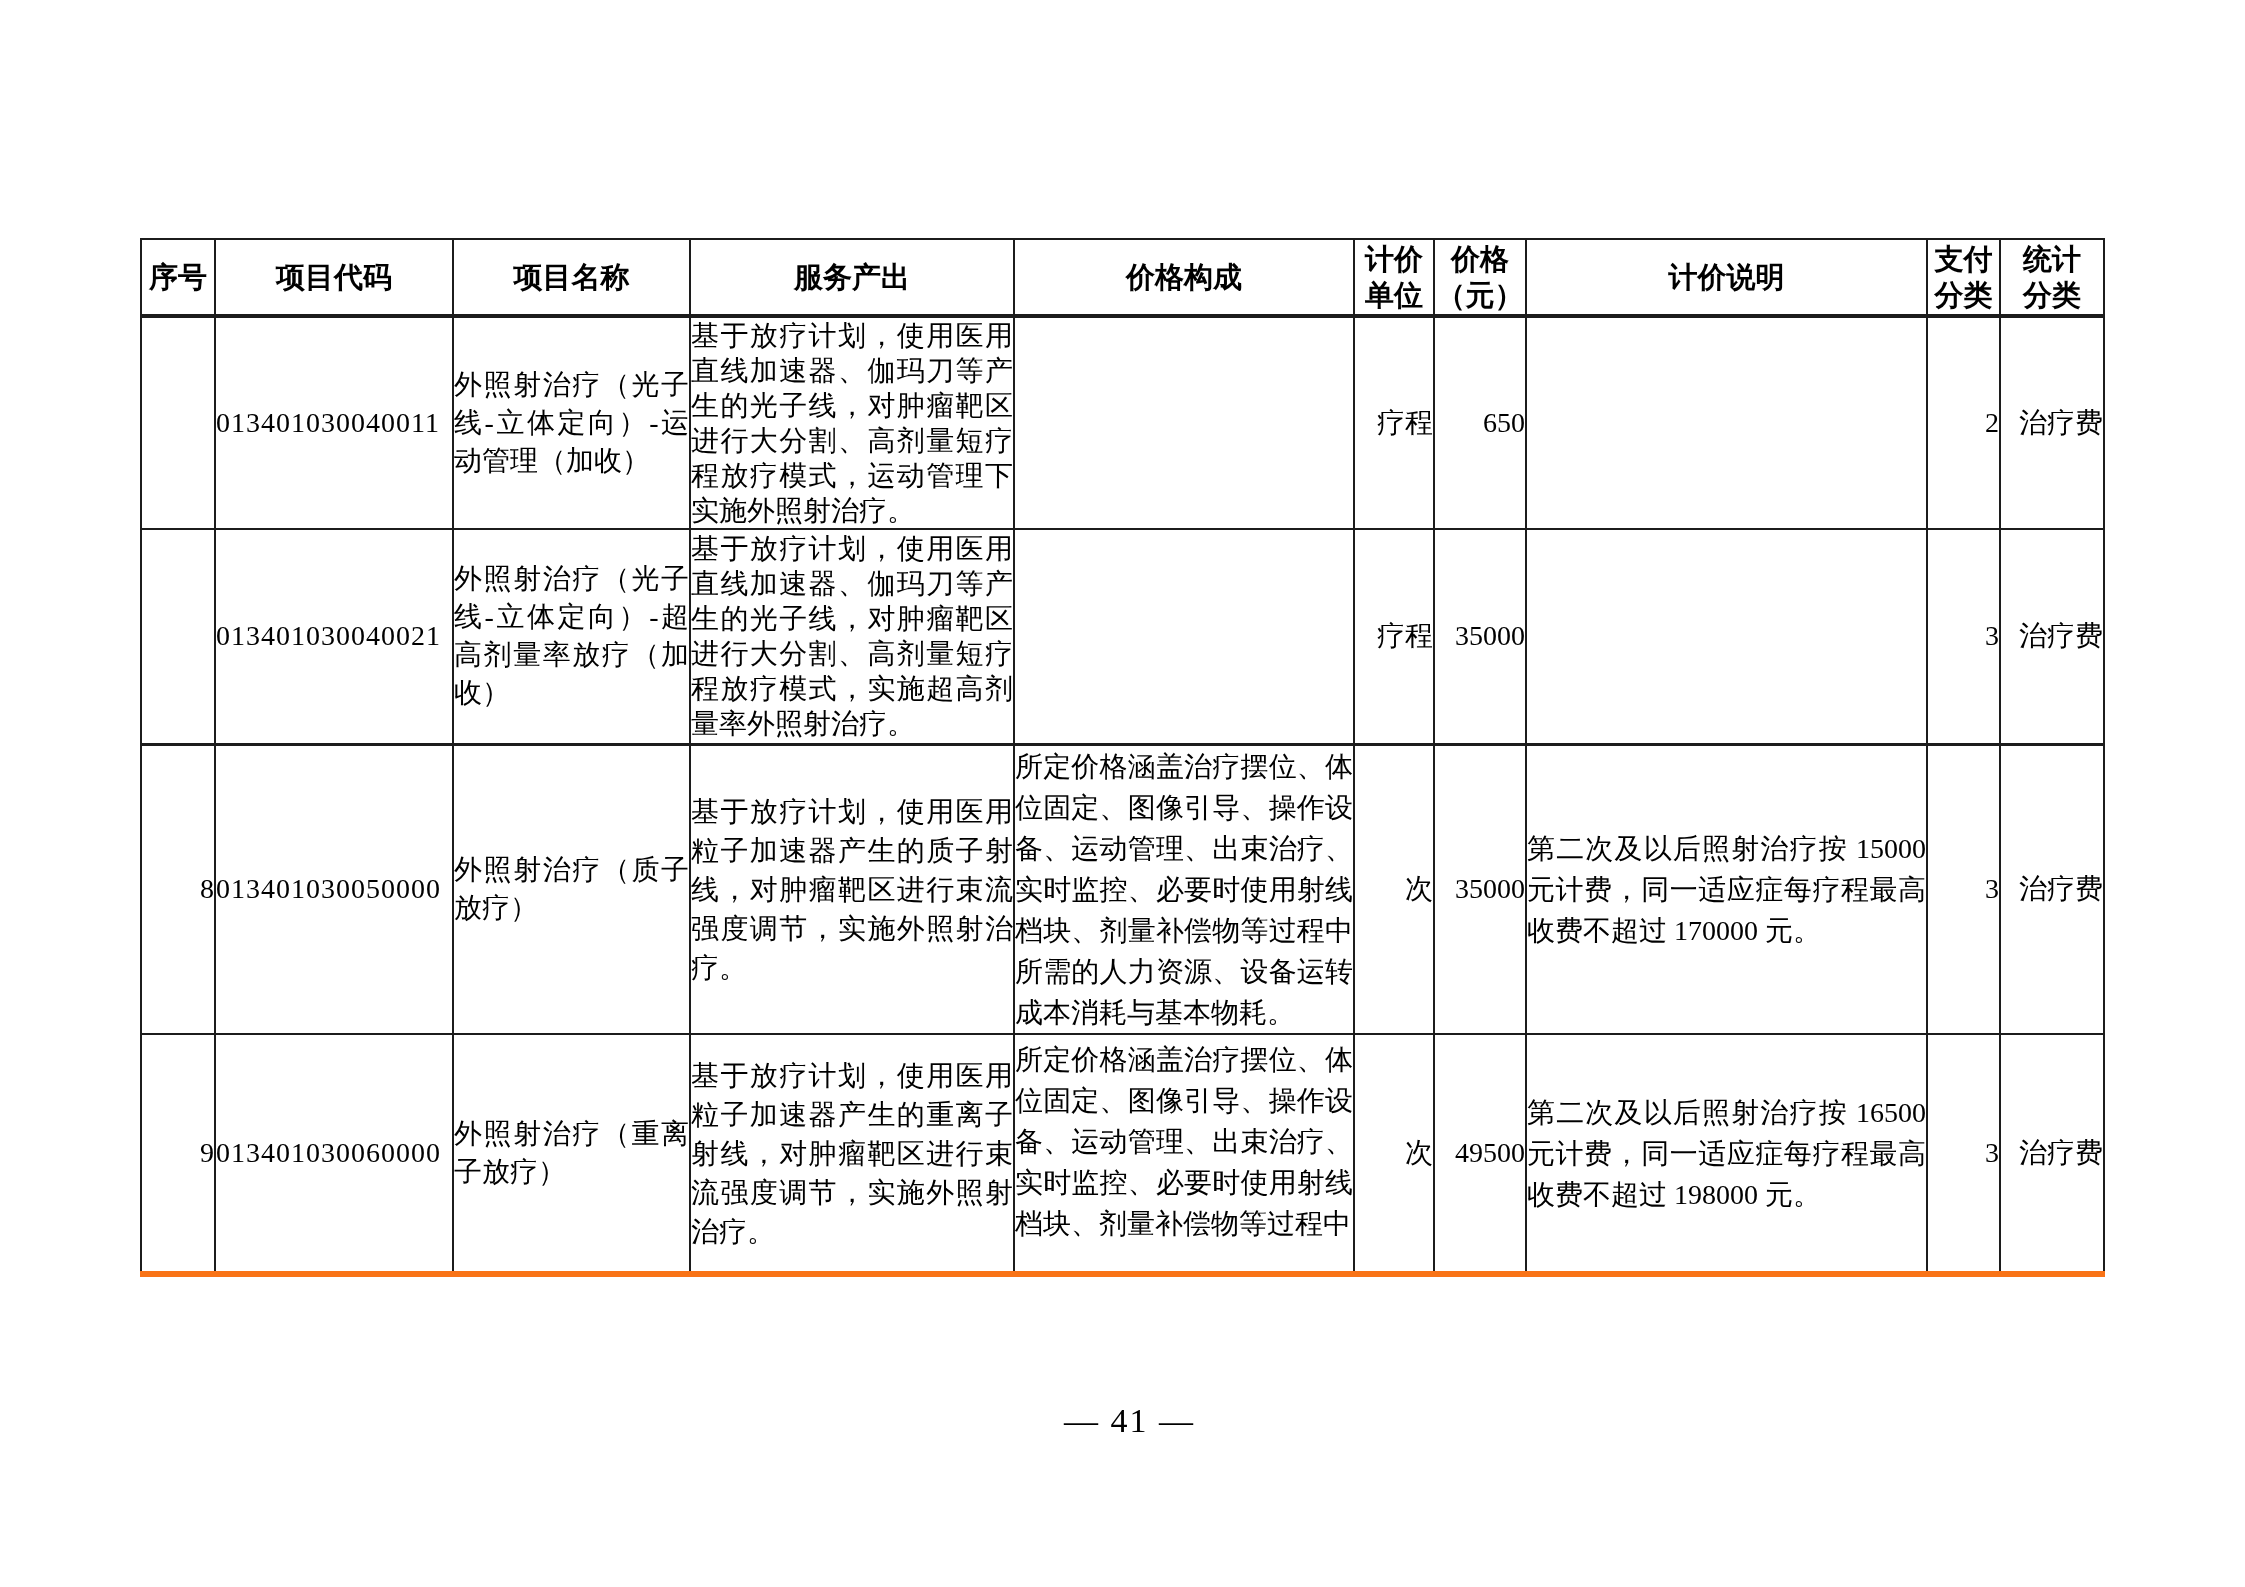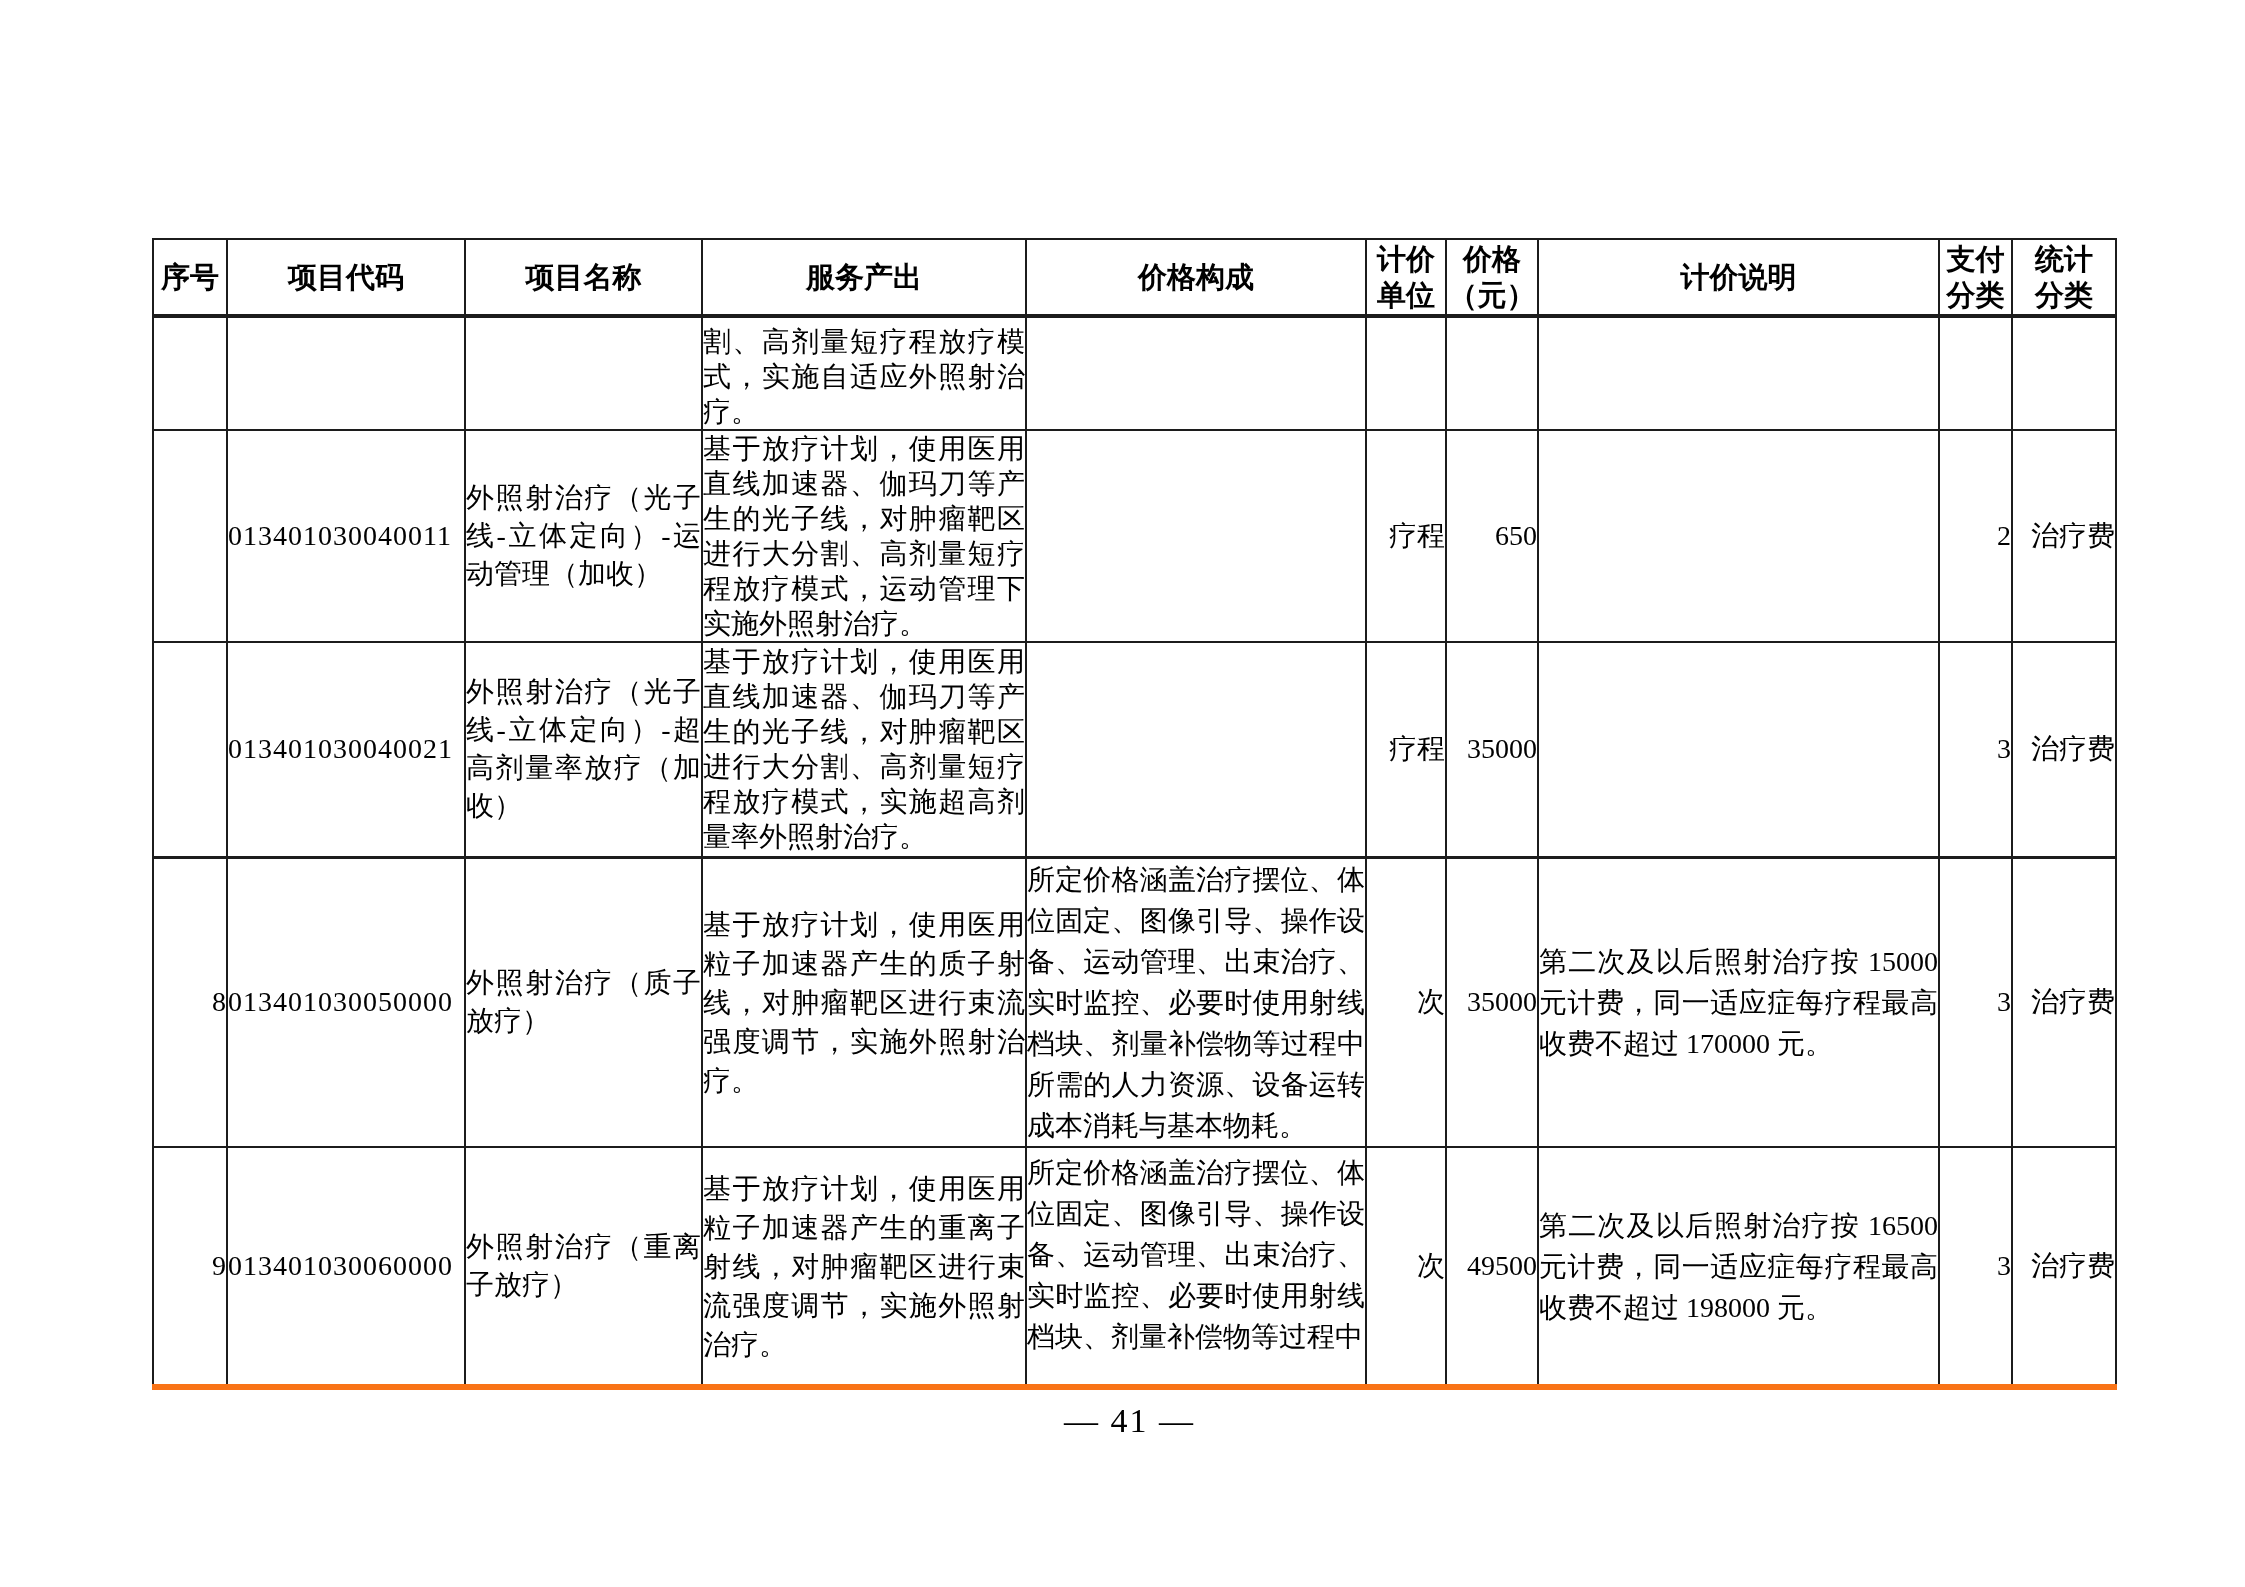--- a/index.html
+++ b/index.html
@@ -15,21 +15,21 @@
   }
   .page {
     position: relative;
     width: 2245px;
     height: 1587px;
     background: #ffffff;
     overflow: hidden;
   }
   table.price-table {
     position: absolute;
-    left: 152px;
+    left: 140px;
     top: 238px;
     width: 1963px;
     border-collapse: collapse;
     table-layout: fixed;
   }
   .price-table th,
   .price-table td {
     border: 2px solid #1c1c1c;
     padding: 0;
     overflow: hidden;
@@ -122,32 +122,20 @@
 （元）</th>
         <th>计价说明</th>
         <th class="hdr-2line">支付
 分类</th>
         <th class="hdr-2line">统计
 分类</th>
       </tr>
     </thead>
     <tbody>
 
-      <tr class="row-a" style="height:103px">
-        <td class="cell-seq"></td>
-        <td class="cell-code"></td>
-        <td class="cell-name"></td>
-        <td class="cell-service">割、高剂量短疗程放疗模式，实施自适应外照射治疗。</td>
-        <td class="cell-comp"></td>
-        <td class="cell-unit"></td>
-        <td class="cell-price"></td>
-        <td class="cell-expl"></td>
-        <td class="cell-pay"></td>
-        <td class="cell-stat"></td>
-      </tr>
 
       <tr class="row-b" style="height:212px">
         <td class="cell-seq"></td>
         <td class="cell-code">013401030040011</td>
         <td class="cell-name">外照射治疗（光子线-立体定向）-运动管理（加收）</td>
         <td class="cell-service">基于放疗计划，使用医用直线加速器、伽玛刀等产生的光子线，对肿瘤靶区进行大分割、高剂量短疗程放疗模式，运动管理下实施外照射治疗。</td>
         <td class="cell-comp"></td>
         <td class="cell-unit">疗程</td>
         <td class="cell-price">650</td>
         <td class="cell-expl"></td>

